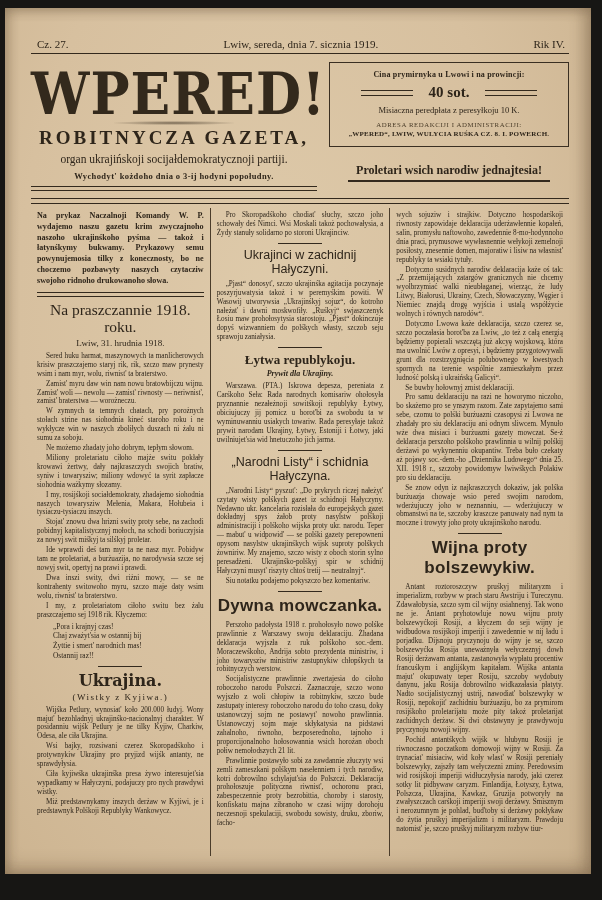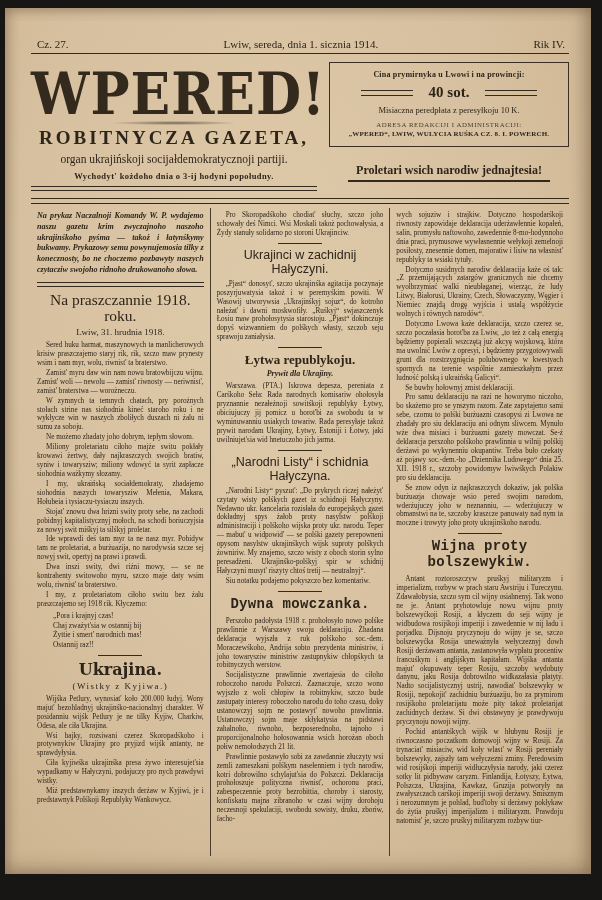--- a/index.html
+++ b/index.html
@@ -38,41 +38,41 @@
   .slogan-wrap{text-align:center;margin-top:13px;}
   .slogan{display:inline-block;font-size:12px;font-weight:bold;border-bottom:2px solid #33291d;padding:0 8px 2px;}
 
   .masthead-bottom-rule{height:4px;border-top:1.2px solid #33291d;border-bottom:1.2px solid #33291d;margin-top:7px;}
 
   .body-cols{display:flex;margin-top:4px;height:648px;overflow:hidden;}
   .col{flex:1;padding:3px 6px 0;overflow:hidden;min-width:0;}
   .col + .col{border-left:1px solid #4a3c2a;}
 
   .body-p{font-size:7.2px;line-height:1.24;text-align:justify;text-indent:9px;margin:0 0 1px;}
-  .notice{font-size:8.1px;font-weight:bold;line-height:1.33;text-align:justify;margin:0;font-style:italic;}
+  .notice{font-size:8.1px;font-weight:bold;line-height:1.33;text-align:justify;margin:0;}
   .sep{width:44px;border-top:1.6px solid #33291d;margin:5px auto 4px;}
   .col .dbl-rule{margin:6px 0 5px;}
   .h-lg{font-size:15.5px;font-weight:normal;text-align:center;margin:2px 0 3px;line-height:1.05;}
   .h-display{font-family:"DejaVu Serif", serif;font-size:16px;font-weight:bold;text-align:center;margin:3px 0 2px;}
   .dateline{font-size:9px;text-align:center;margin:0 0 4px;}
   .sub-c{font-size:9px;text-align:center;letter-spacing:1.5px;margin:1px 0 4px;}
   .h-sans{font-family:"Liberation Sans", sans-serif;font-size:12.5px;text-align:center;margin:2px 0 4px;line-height:1.12;}
   .h-serif-md{font-size:13px;font-weight:bold;text-align:center;margin:2px 0 1px;}
   .sub-bold{font-size:8px;font-weight:bold;text-align:center;margin:0 0 4px;font-style:italic;}
-  .h-sans-heavy{font-family:Liberation Mono, monospace;font-weight:bold;font-size:14px;text-align:center;letter-spacing:.3px;margin:3px 0 5px;}
+  .h-sans-heavy{font-family:Liberation Sans, sans-serif;font-weight:bold;font-size:17px;text-align:center;letter-spacing:.3px;margin:3px 0 5px;}
   .verse{font-size:7.4px;line-height:1.32;margin:2px 0 2px 16px;}
 </style>
 </head>
 <body>
 
 <div class="paper">
 
   <div class="header-row">
     <span class="header-issue">Cz. 27.</span>
-    <span class="header-date">Lwiw, sereda, dnia 1. sicznia 1914.</span>
+    <span class="header-date">Lwiw, sereda, dnia 7. sicznia 1919.</span>
     <span class="header-vol">Rik IV.</span>
   </div>
 
   <div class="masthead">
     <div class="masthead-left">
       <div class="masthead-title">WPERED!</div>
       <div class="ink-smudge"></div>
       <div class="masthead-sub">ROBITNYCZA GAZETA,</div>
       <div class="masthead-organ">organ ukrajińskoji socijałdemokratycznoji partiji.</div>
       <div class="masthead-schedule">Wychodyt' kożdoho dnia o 3-ij hodyni popołudny.</div>
@@ -103,21 +103,21 @@
     <div class="col">
       <p class="notice">Na prykaz Naczalnoji Komandy W. P. wydajemo naszu gazetu krim zwyczajnoho naszoho ukrajinśkoho pyśma — takoż i łatynśkymy bukwamy. Prykazowy semu powynujemosia tilky z konecznosty, bo ne choczemo pozbawyty naszych czytacziw swojoho ridnoho drukowanoho słowa.</p>
       <div class="dbl-rule"></div>
       <div class="h-lg">Na praszczannie 1918. roku.</div>
       <div class="dateline">Lwiw, 31. hrudnia 1918.</div>
       <p class="body-p">Sered huku harmat, maszynowych ta manlicherowych krisiw praszczajemo staryj rik, rik, szczo maw prynesty wsim i nam myr, wolu, riwnist' ta braterstwo.</p>
       <p class="body-p">Zamist' myru daw win nam nowu bratowbijczu wijnu. Zamist' woli — newolu — zamist' riwnosty — neriwnist', zamist' braterstwa — worożneczu.</p>
       <p class="body-p">W zymnych ta temnych chatach, pry porożnych stołach strine nas siohodnia kineć staroho roku i ne wykłycze win w naszych zboliłych duszach ni żalu ni sumu za soboju.</p>
       <p class="body-p">Ne możemo zhadaty joho dobrym, tepłym słowom.</p>
       <p class="body-p">Miliony proletariatu ciłoho majże switu pokłały krowawi żertwy, dały najkraszczych swojich bratiw, syniw i towarysziw; miliony wdowyć ta syrit zapłacze siohodnia ważkymy słozamy.</p>
-      <p class="body-p">I my, ukraińską sociałdemokraty, zhadajemo siohodnia naszych towarysziw Mełenia, Makara, Hołubeia i tysiaczu-tysiaczu inszych.</p>
+      <p class="body-p">I my, rosijśkoji sociałdemokraty, zhadajemo siohodnia naszych towarysziw Mełenia, Makara, Hołubeia i tysiaczu-tysiaczu inszych.</p>
       <p class="body-p">Stojat' znowu dwa hrizni swity proty sebe, na zachodi pobidnyj kapitalistycznyj mołoch, na schodi boriuczyjsia za nowyj swit miśkyj ta silśkyj proletar.</p>
       <p class="body-p">Ide wprawdi deś tam myr ta ne nasz myr. Pobidyw tam ne proletariat, a burżuazija, no narodywsia szcze sej nowyj swit, opertyj na prawi i prawdi.</p>
       <p class="body-p">Dwa inszi swity, dwi riżni mowy, — se ne kontrahenty switowoho myru, szczo maje daty wsim wolu, riwnist' ta braterstwo.</p>
       <p class="body-p">I my, z proletariatom ciłoho switu bez żalu praszczajemo sej 1918 rik. Kłyczemo:</p>
       <div class="verse">
         <div>„Pora i krajnyj czas!</div>
         <div>Chaj zważyt'sia w ostannij bij</div>
         <div>Żyttie i smert' narodnich mas!</div>
         <div>Ostannij raz!!</div>
       </div>

